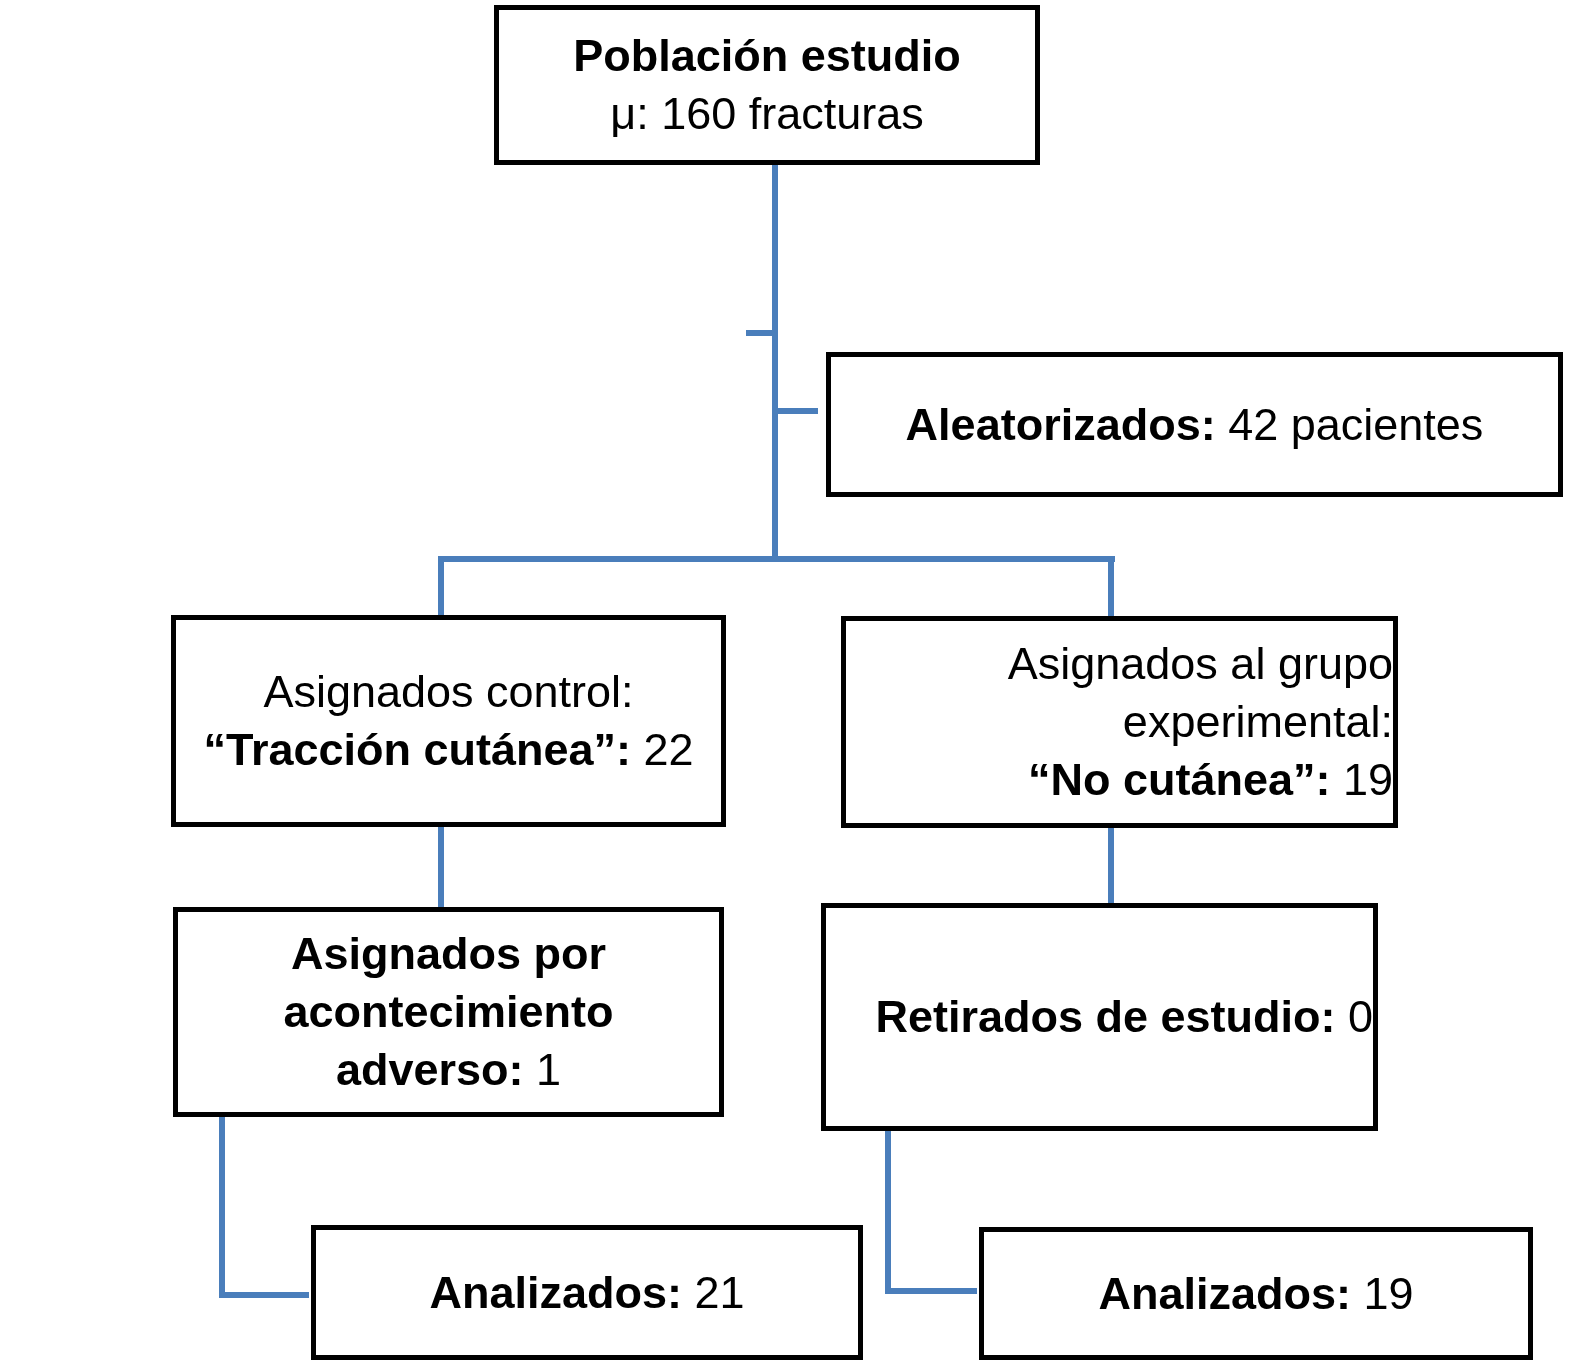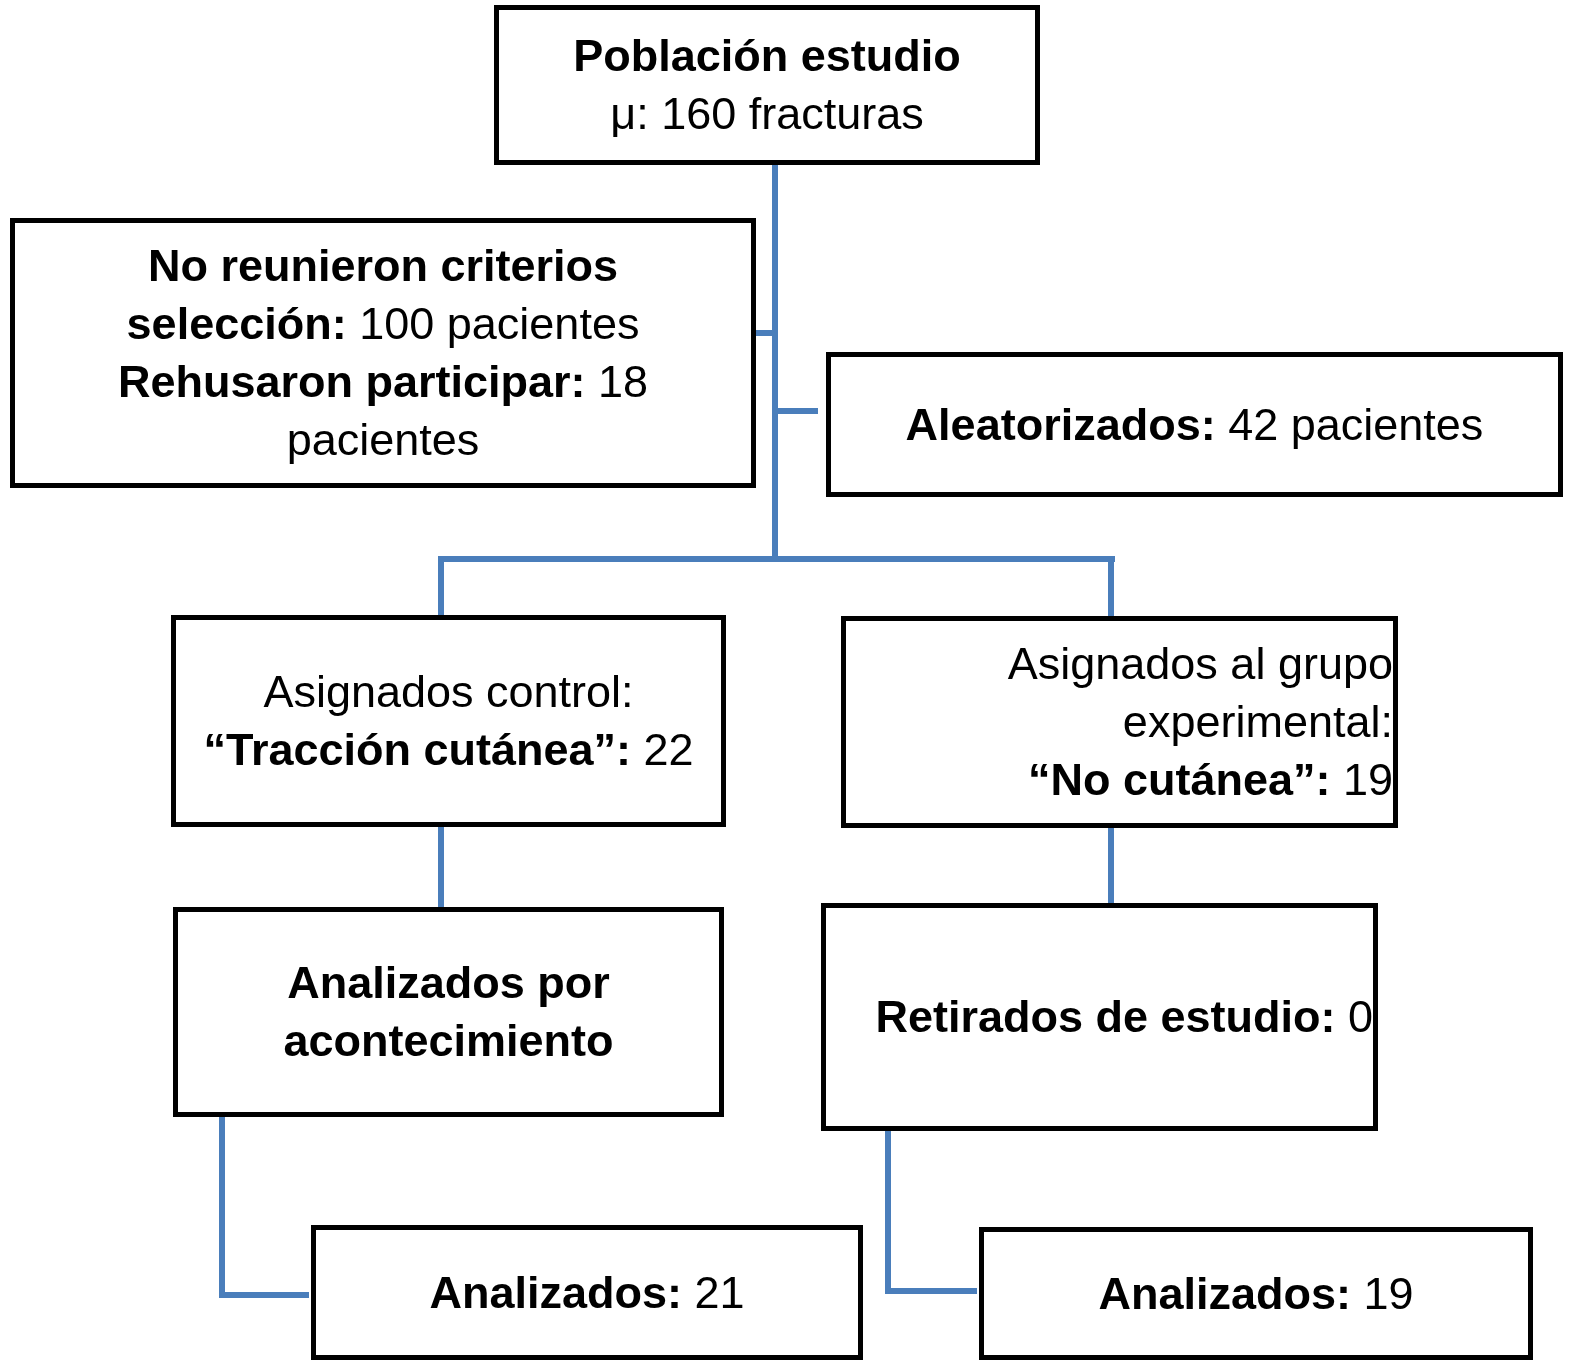--- a/index.html
+++ b/index.html
@@ -54,45 +54,40 @@
   <div class="conn" style="left: 219px; top: 1114px; width: 6px; height: 184px; background: rgb(74, 126, 187);"></div>
   <div class="conn" style="left: 219px; top: 1292px; width: 90px; height: 6px; background: rgb(74, 126, 187);"></div>
   <div class="conn" style="left: 885px; top: 1112px; width: 6px; height: 182px; background: rgb(74, 126, 187);"></div>
   <div class="conn" style="left: 885px; top: 1288px; width: 92px; height: 6px; background: rgb(74, 126, 187);"></div>
 
   <div class="box" style="left: 486px; top: 5px; width: 546px; height: 160px; border-color: rgb(0, 0, 0); color: rgb(0, 0, 0);">
     <div class="line"><span class="b">Población estudio</span><span></span></div>
     <div class="line"><span class="b"></span><span>μ: 160 fracturas</span></div>
   </div>
 
-  <div class="box" style="left: 2px; top: 218px; width: 746px; height: 270px; border-color: rgb(0, 0, 0); color: rgb(0, 0, 0);">
-    <div class="line"><span class="b">No reunieron criterios</span><span></span></div>
-    <div class="line"><span class="b">selección:</span><span> 100 pacientes</span></div>
-    <div class="line"><span class="b">Rehusaron participar:</span><span> 18</span></div>
-    <div class="line"><span class="b"></span><span>pacientes</span></div>
-  </div>
 
   <div class="box" style="left: 818px; top: 352px; width: 737px; height: 145px; border-color: rgb(0, 0, 0); color: rgb(0, 0, 0);">
     <div class="line"><span class="b">Aleatorizados:</span><span> 42 pacientes</span></div>
   </div>
 
   <div class="box" style="left: 163px; top: 615px; width: 555px; height: 212px; border-color: rgb(0, 0, 0); color: rgb(0, 0, 0);">
     <div class="line"><span class="b"></span><span>Asignados control:</span></div>
     <div class="line"><span class="b">“Tracción cutánea”:</span><span> 22</span></div>
   </div>
 
   <div class="box" style="left: 833px; top: 616px; width: 557px; height: 212px; border-color: rgb(0, 0, 0); color: rgb(0, 0, 0); align-items: flex-end;">
     <div class="line"><span class="b"></span><span>Asignados al grupo</span></div>
     <div class="line"><span class="b"></span><span>experimental:</span></div>
     <div class="line"><span class="b">“No cutánea”:</span><span> 19</span></div>
   </div>
 
   <div class="box" style="left: 165px; top: 907px; width: 551px; height: 210px; border-color: rgb(0, 0, 0); color: rgb(0, 0, 0);">
-    <div class="line"><span class="b">Analizados por</span><span></span></div>
+    <div class="line"><span class="b">Asignados por</span><span></span></div>
     <div class="line"><span class="b">acontecimiento</span><span></span></div>
+    <div class="line"><span class="b">adverso:</span><span> 1</span></div>
   </div>
 
   <div class="box" style="left: 813px; top: 903px; width: 557px; height: 228px; border-color: rgb(0, 0, 0); color: rgb(0, 0, 0); align-items: flex-end;">
     <div class="line"><span class="b">Retirados de estudio:</span><span> 0</span></div>
   </div>
 
   <div class="box" style="left: 303px; top: 1225px; width: 552px; height: 135px; border-color: rgb(0, 0, 0); color: rgb(0, 0, 0);">
     <div class="line"><span class="b">Analizados:</span><span> 21</span></div>
   </div>
 

